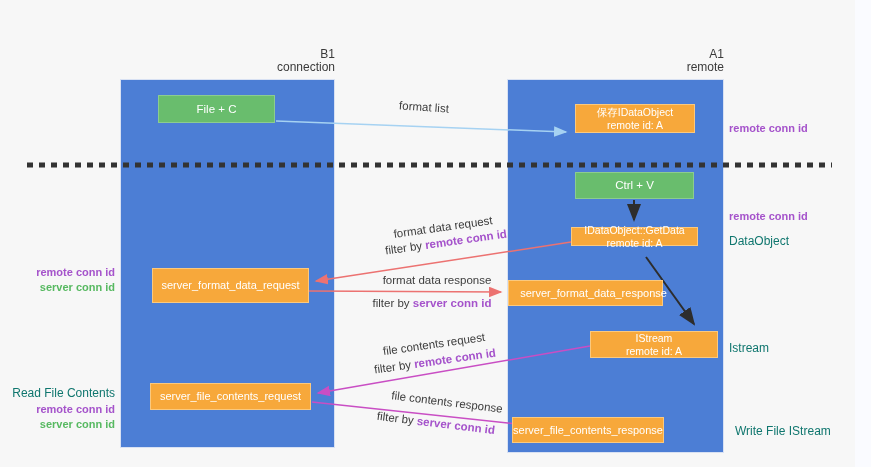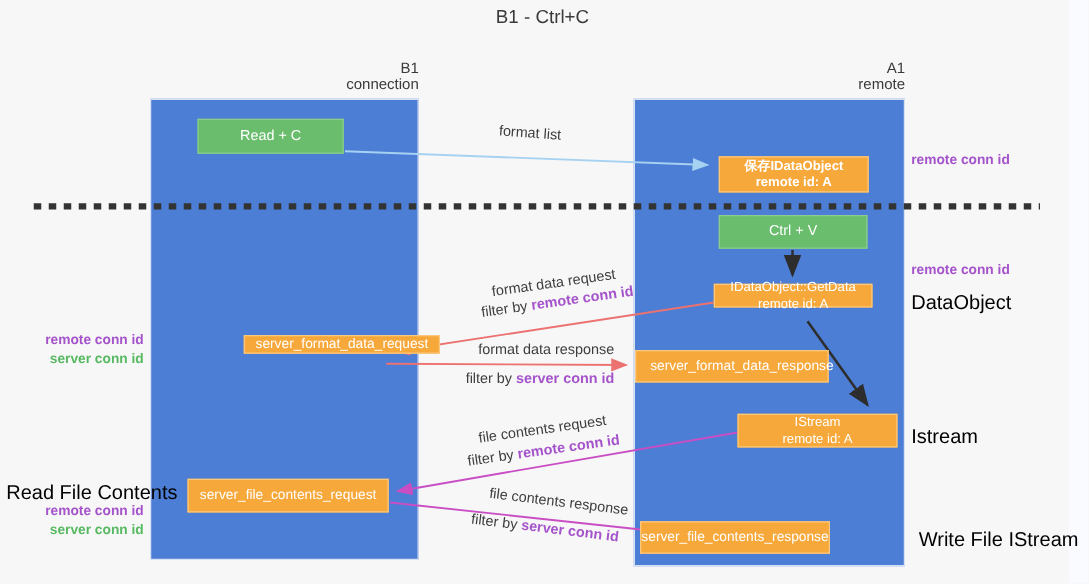--- a/index.html
+++ b/index.html
@@ -33,21 +33,21 @@
   .box-green  { background:#69bd6d; border:1px solid #8ccc8f; font-size:11.5px; }
   .box-orange { background:#f7a83b; border:1px solid #fbc97e; font-size:11px; }
   .box .l2 { font-size:10.5px; line-height:13px; }
   .box .l1 { line-height:13px; }
 
   .svg-overlay { position:absolute; left:0; top:0; z-index:3; pointer-events:none; }
 
   .side-label { position:absolute; font-size:11px; z-index:5; white-space:nowrap; }
   .purple { color:#a553cb; font-weight:bold; }
   .green-lbl { color:#57b961; font-weight:bold; }
-  .dark-lbl { color:#000000; font-size:16px; font-weight:normal; }
+  .dark-lbl { color:#0f766e; font-size:12px; font-weight:normal; }
   .right-col { left:729px; }
   .left-col { left:5px; width:110px; text-align:right; }
 
   .alabel {
     position:absolute; width:180px; text-align:center;
     font-size:11.5px; color:#3d3d3d; z-index:5; white-space:nowrap;
   }
   .rot-up { transform:rotate(-8deg); }
   .rot-dn { transform:rotate(7deg); }
   .rot-sl { transform:rotate(4deg); }
@@ -58,46 +58,45 @@
   }
 </style>
 </head>
 <body>
 
 <div class="stage">
 
   <div class="edge-strip"></div>
 
   <div class="title">
-    <div>B1 - Ctrl+C</div>
   </div>
 
   <div class="lane-header" style="left:120px; width:215px;">
     <div>B1</div>
     <div>connection</div>
   </div>
   <div class="lane-header" style="left:507px; width:217px;">
     <div>A1</div>
     <div>remote</div>
   </div>
 
   <div class="lane lane-left"></div>
   <div class="lane lane-right"></div>
 
   <div class="box box-green" style="left:158px; top:95px; width:117px; height:28px;">
-    <div class="l1">Read + C</div>
+    <div class="l1">File + C</div>
   </div>
-  <div class="box box-orange" style="left:152px; top:268px; width:157px; height:15px;margin-left:43px;">
+  <div class="box box-orange" style="left:152px; top:268px; width:157px; height:35px;">
     <div class="l1">server_format_data_request</div>
   </div>
   <div class="box box-orange" style="left:150px; top:383px; width:161px; height:27px;">
     <div class="l1">server_file_contents_request</div>
   </div>
 
-  <div class="box box-orange" style="left:575px; top:125px; width:120px; height:29px;font-weight:bold;">
+  <div class="box box-orange" style="left:575px; top:104px; width:120px; height:29px;">
     <div class="l2">保存IDataObject</div>
     <div class="l2">remote id: A</div>
   </div>
   <div class="box box-green" style="left:575px; top:172px; width:119px; height:27px;">
     <div class="l1">Ctrl + V</div>
   </div>
   <div class="box box-orange" style="left:571px; top:227px; width:127px; height:19px;">
     <div class="l2">IDataObject::GetData</div>
     <div class="l2">remote id: A</div>
   </div>

